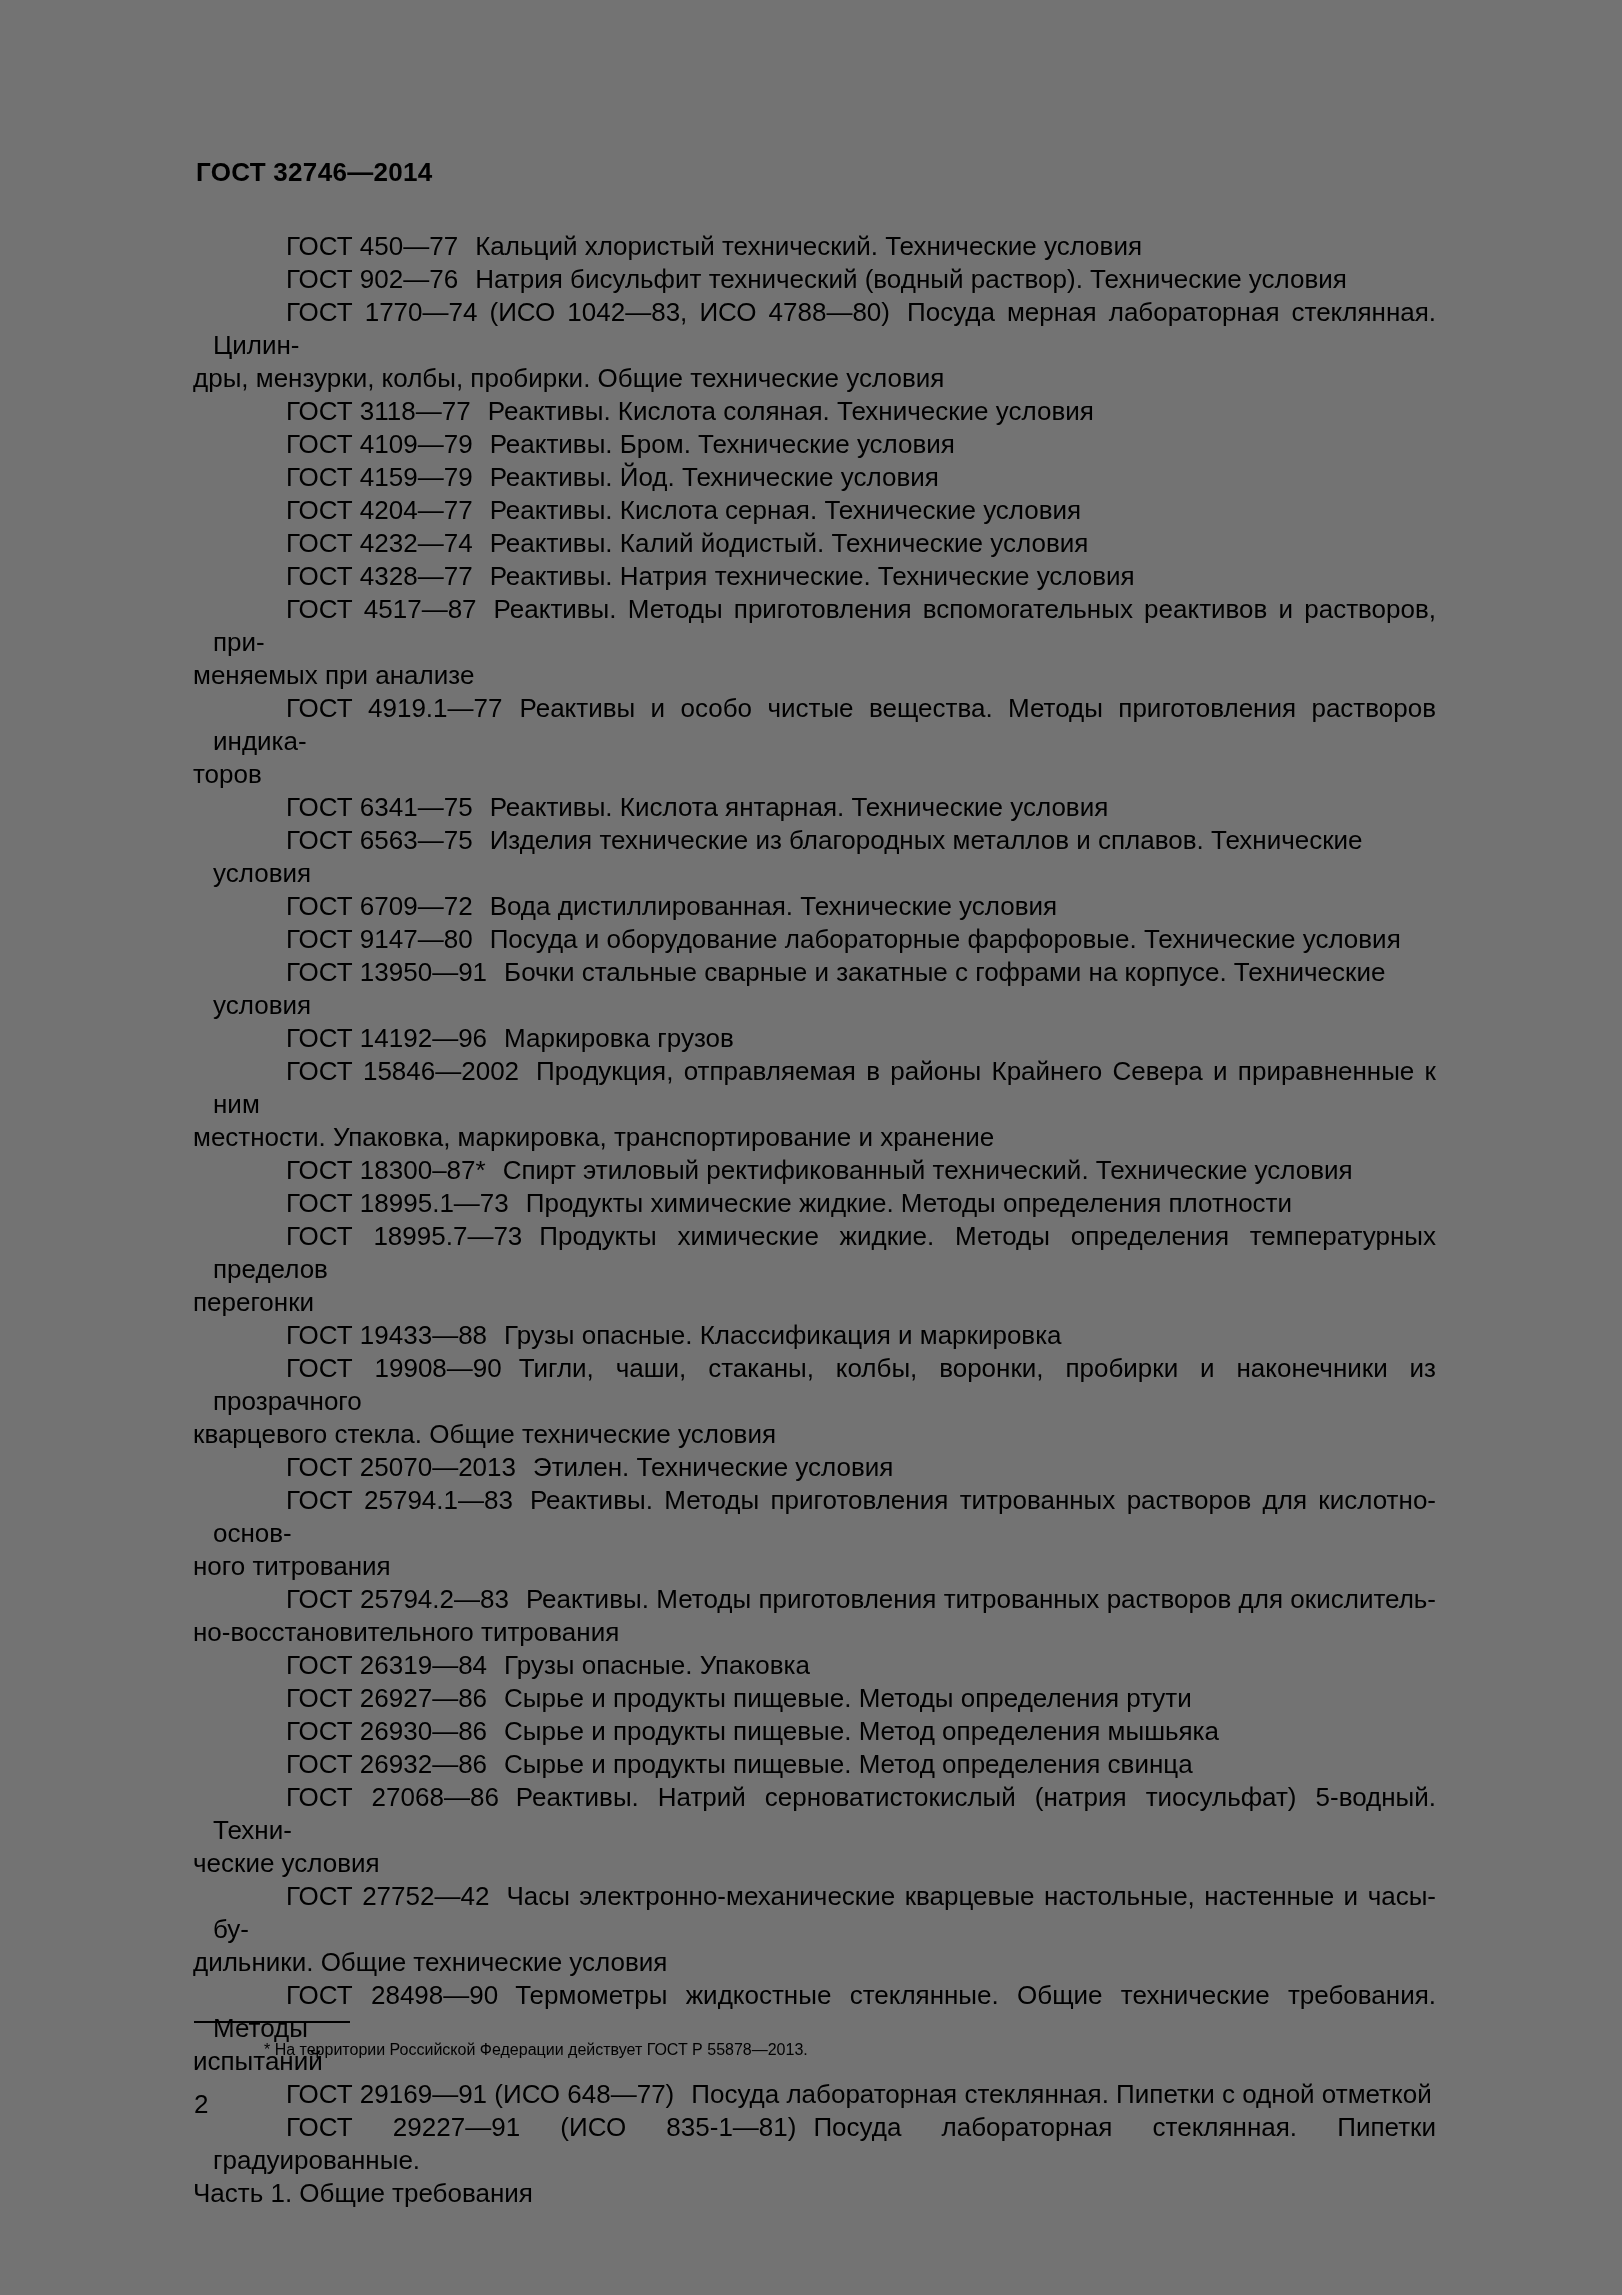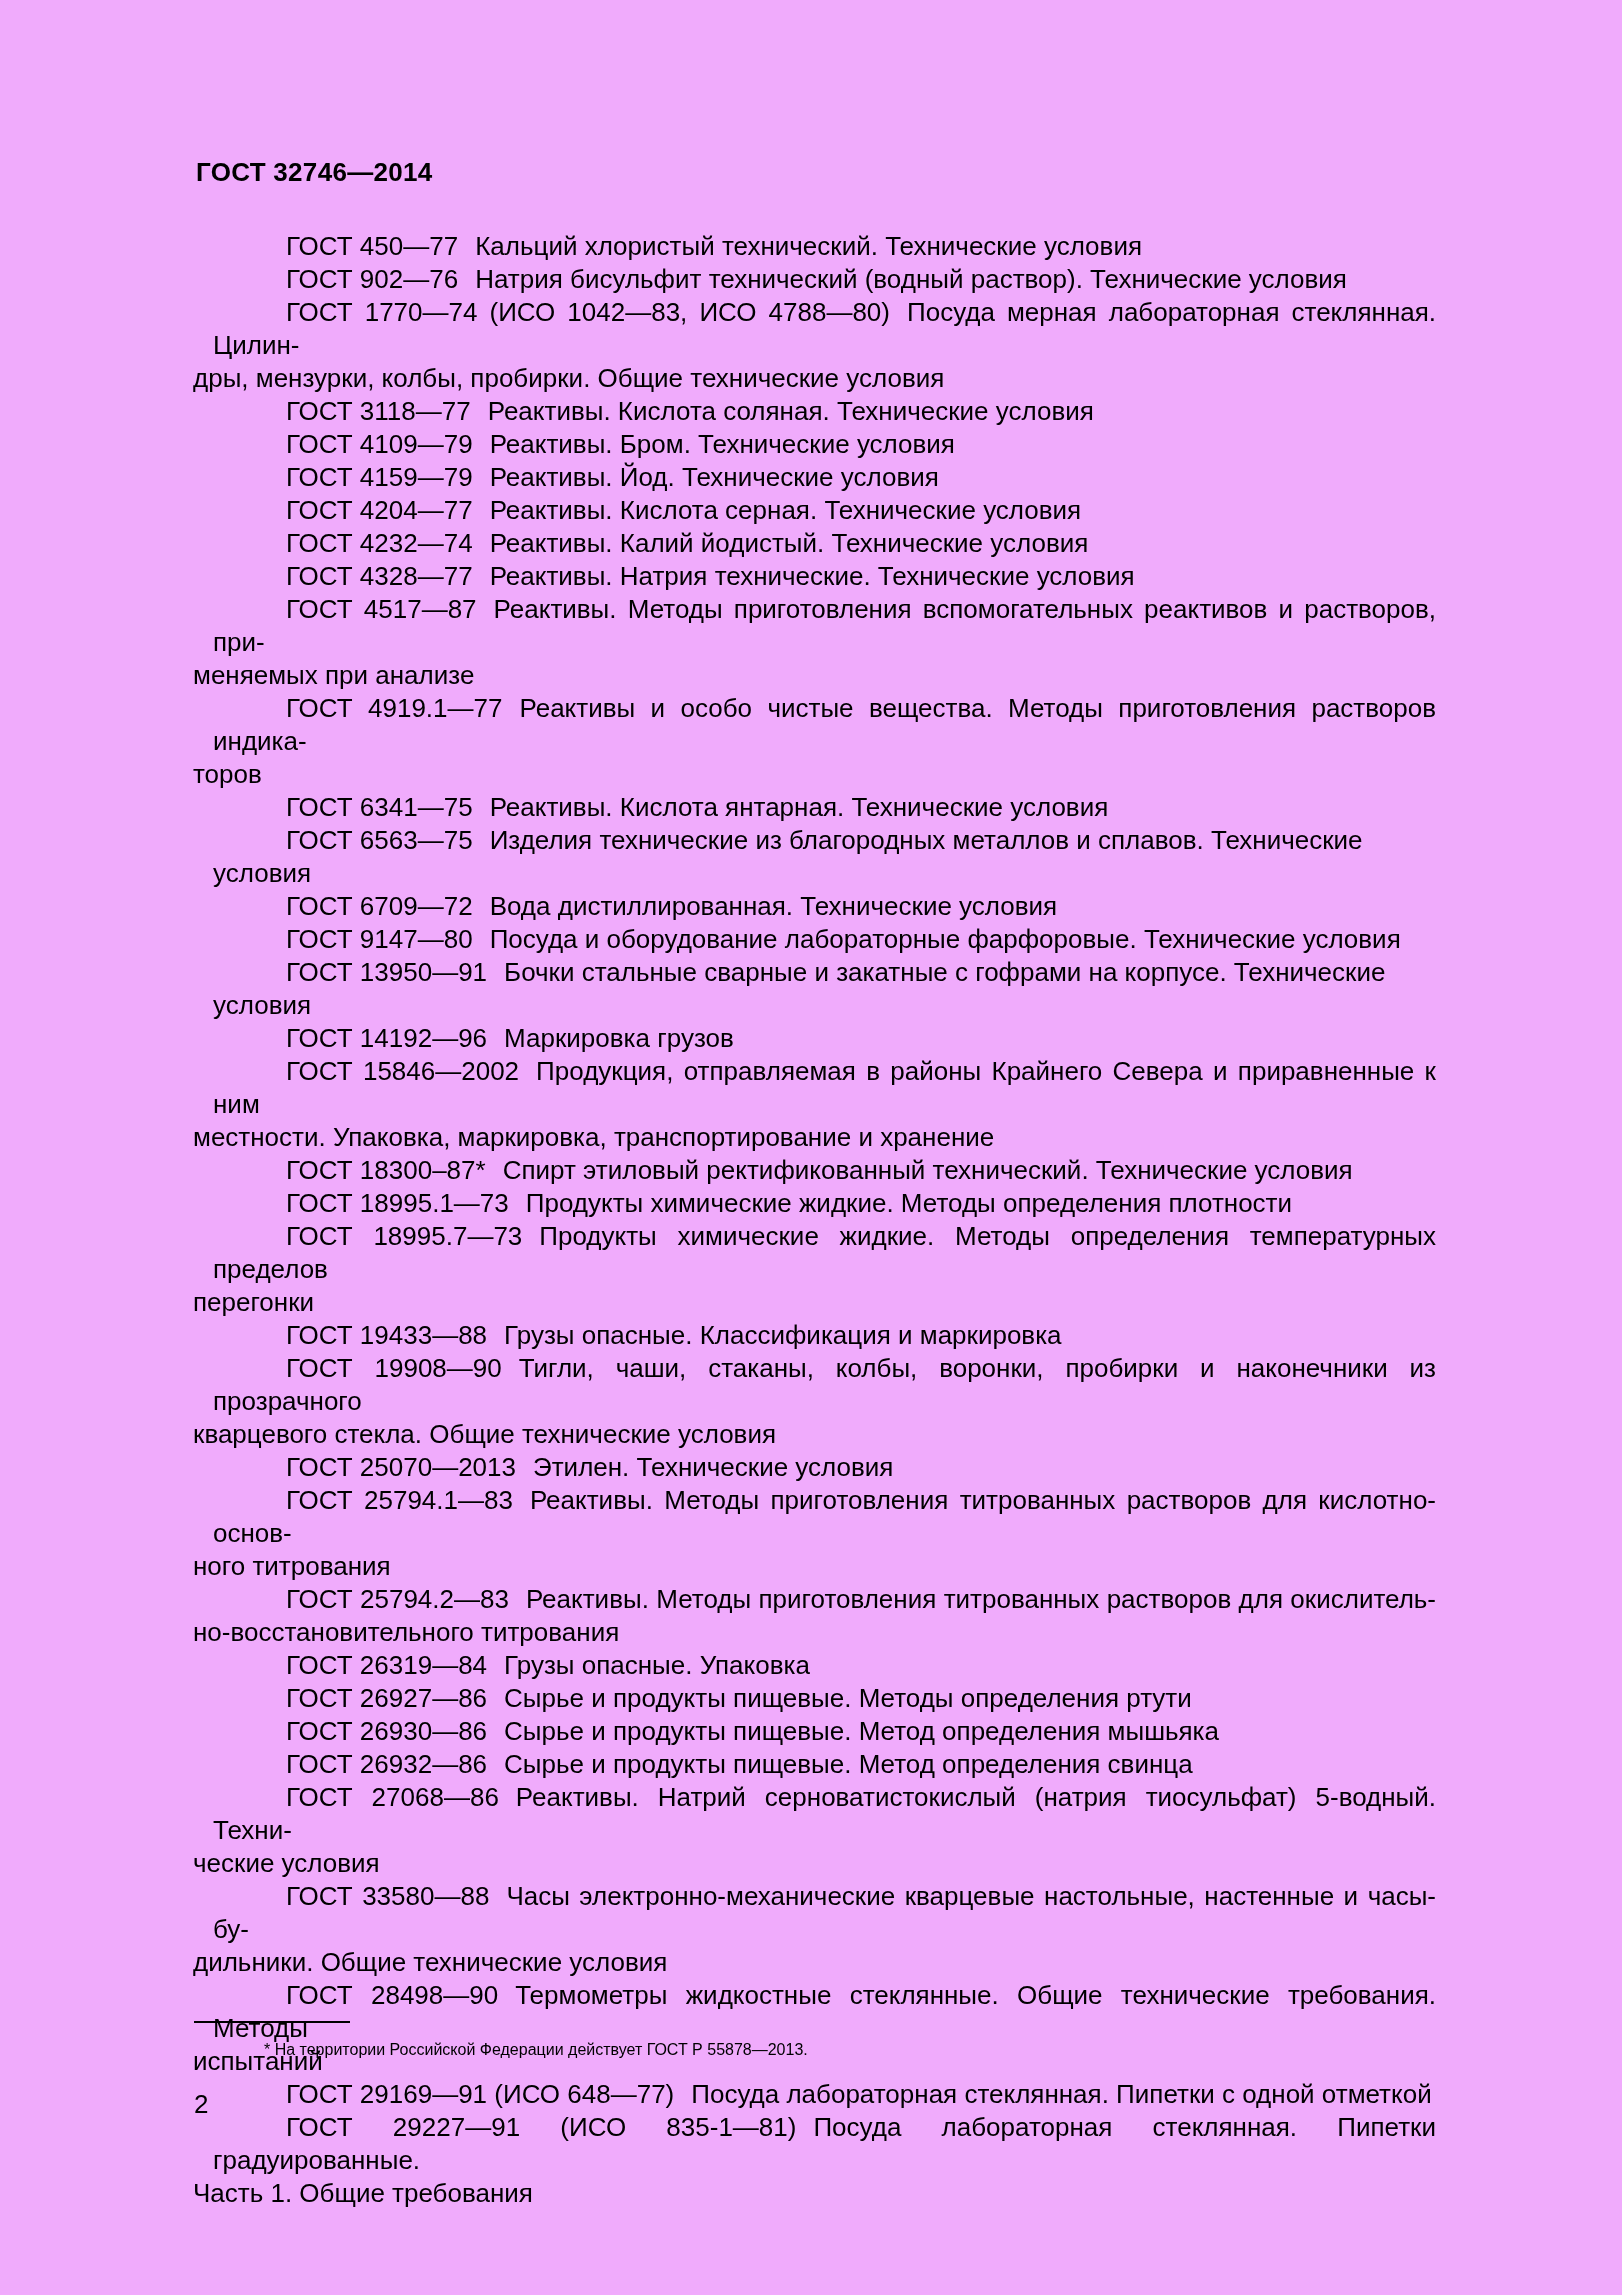--- a/index.html
+++ b/index.html
@@ -4,21 +4,21 @@
 <style>
   html, body {
     margin: 0;
     padding: 0;
     background: #ffffff;
   }
   .page {
     position: relative;
     width: 1623px;
     height: 2295px;
-    background: #f0abfc;
+    background: #737373;
     color: #000000;
     font-family: "Liberation Sans", "DejaVu Sans", sans-serif;
     overflow: hidden;
   }
   .header {
     position: absolute;
     left: 196px;
     top: 157px;
     font-size: 26px;
     font-weight: bold;
@@ -206,21 +206,21 @@
   <div class="ref">
     <div class="line first"><span class="code">ГОСТ 26932—86</span><span class="title">Сырье и продукты пищевые. Метод определения свинца</span></div>
   </div>
 
   <div class="ref">
     <div class="line first j"><span class="code">ГОСТ 27068—86</span><span class="title">Реактивы. Натрий серноватистокислый (натрия тиосульфат) 5-водный. Техни-</span></div>
   <div class="line">ческие условия</div>
       </div>
 
   <div class="ref">
-    <div class="line first j"><span class="code">ГОСТ 33580—88</span><span class="title">Часы электронно-механические кварцевые настольные, настенные и часы-бу-</span></div>
+    <div class="line first j"><span class="code">ГОСТ 27752—42</span><span class="title">Часы электронно-механические кварцевые настольные, настенные и часы-бу-</span></div>
   <div class="line">дильники. Общие технические условия</div>
       </div>
 
   <div class="ref">
     <div class="line first j"><span class="code">ГОСТ 28498—90</span><span class="title">Термометры жидкостные стеклянные. Общие технические требования. Методы</span></div>
   <div class="line">испытаний</div>
       </div>
 
   <div class="ref">
     <div class="line first"><span class="code">ГОСТ 29169—91 (ИСО 648—77)</span><span class="title">Посуда лабораторная стеклянная. Пипетки с одной отметкой</span></div>

